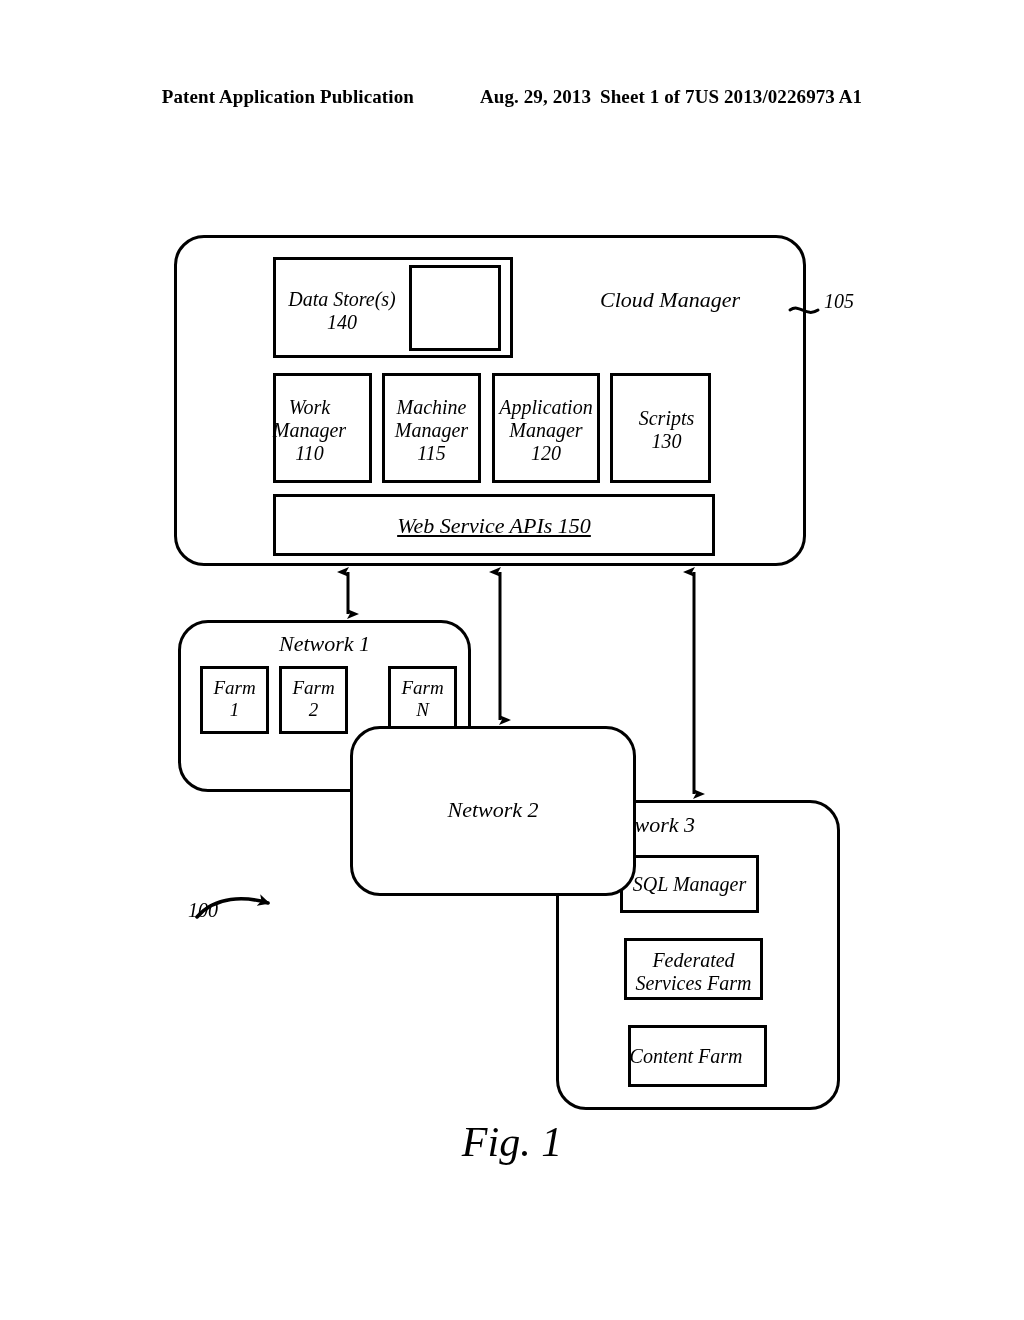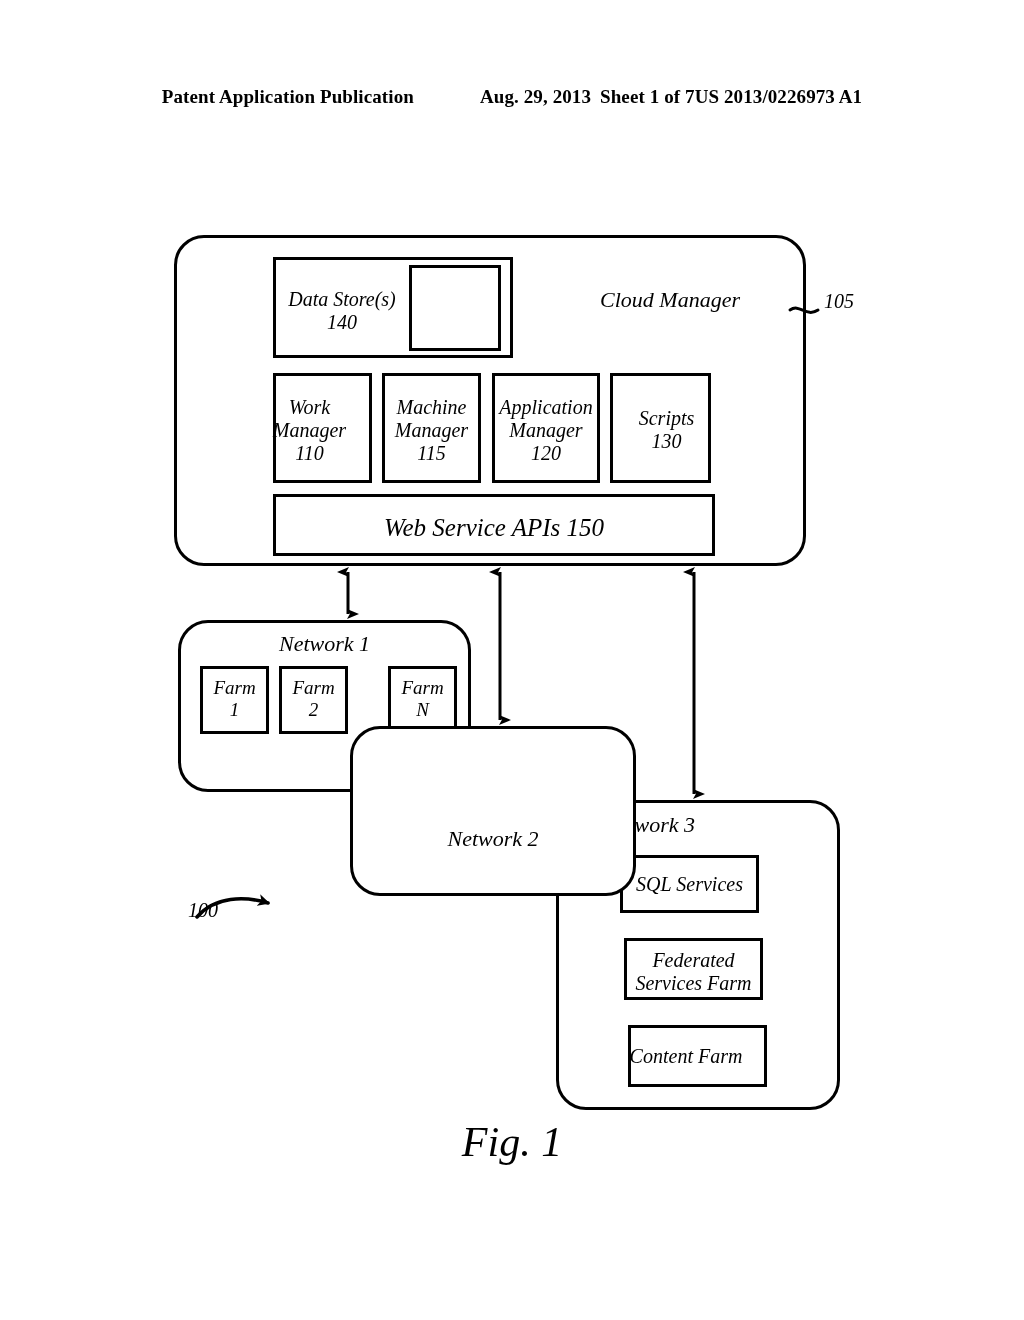--- a/index.html
+++ b/index.html
@@ -69,21 +69,21 @@
     position: absolute;
     white-space: pre-line;
     text-align: center;
     line-height: 1.16;
   }
 
   .italic { font-style: italic; }
 
   
   .t-22 { font-size: 22px; }
-  .t-21 { font-size: 25px; }
+  .t-21 { font-size: 22px; text-decoration: underline; }
   .t-20 { font-size: 20px; }
   .t-19 { font-size: 19px; }
 
   svg.overlay {
     position: absolute;
     left: 0;
     top: 0;
     width: 1024px;
     height: 1320px;
     pointer-events: none;
@@ -150,31 +150,31 @@
 2</div>
 
   <div class="rect-box" style="left:388px; top:666px; width:69px; height:68px;"></div>
   <div class="label italic t-19" style="left:388px; top:677px; width:69px;">Farm
 N</div>
 
   <div class="round-box" style="left:556px; top:800px; width:284px; height:310px;"></div>
   <div class="label italic t-22" style="left:604px; top:812px; width:200px; text-align:left;">Network 3</div>
 
   <div class="rect-box" style="left:620px; top:855px; width:139px; height:58px;"></div>
-  <div class="label italic t-20" style="left:620px; top:873px; width:139px;">SQL Services</div>
+  <div class="label italic t-20" style="left:620px; top:873px; width:139px;">SQL Manager</div>
 
   <div class="rect-box" style="left:624px; top:938px; width:139px; height:62px;"></div>
   <div class="label italic t-20" style="left:624px; top:949px; width:139px;">Federated
 Services Farm</div>
 
   <div class="rect-box" style="left:628px; top:1025px; width:139px; height:62px;"></div>
   <div class="label italic t-20" style="left:628px; top:1045px; width:116px;">Content Farm</div>
 
   <div class="round-box" style="left:350px; top:726px; width:286px; height:170px;"></div>
-  <div class="label italic t-22" style="left:350px; top:797px; width:286px;margin-top:29px;">Network 2</div>
+  <div class="label italic t-22" style="left:350px; top:797px; width:286px;">Network 2</div>
 
   <svg class="overlay" viewBox="0 0 1024 1320" xmlns="http://www.w3.org/2000/svg">
     <defs>
       <marker id="arrowUp" markerWidth="10" markerHeight="12" refX="5" refY="11" orient="auto-start-reverse" markerUnits="userSpaceOnUse">
         <path d="M5,0 L10,12 L5,9.2 L0,12 Z" fill="#000"></path>
       </marker>
       <marker id="arrowDn" markerWidth="10" markerHeight="12" refX="5" refY="11" orient="auto" markerUnits="userSpaceOnUse">
         <path d="M5,0 L10,12 L5,9.2 L0,12 Z" fill="#000"></path>
       </marker>
       <marker id="leadArrow" markerWidth="12" markerHeight="12" refX="10" refY="6" orient="auto" markerUnits="userSpaceOnUse">

